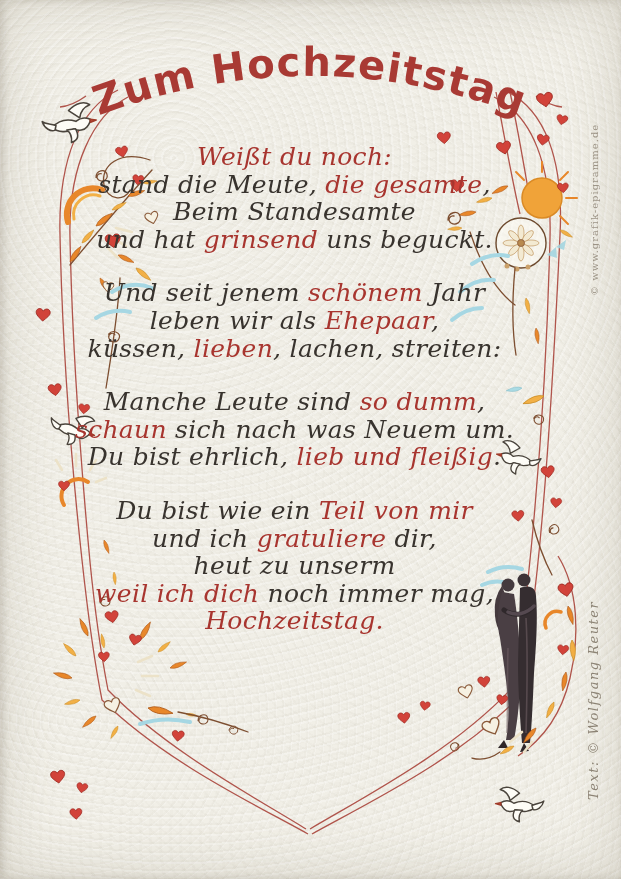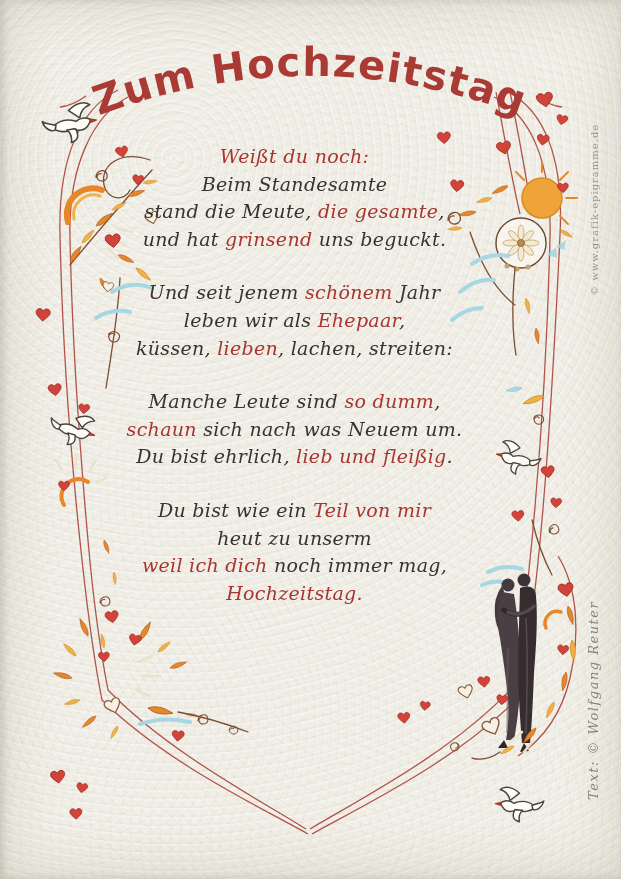--- a/index.html
+++ b/index.html
@@ -15,21 +15,21 @@
   }
   #card::after{
     content:"";position:absolute;inset:0;pointer-events:none;
     box-shadow:inset 0 0 55px rgba(120,108,85,.22), inset 3px 0 8px rgba(90,80,60,.18);
   }
   #decor{position:absolute;inset:0;}
   #titlebox{position:absolute;left:0;top:14px;width:621px;height:120px;}
   #title-text{font-family:"DejaVu Sans", sans-serif;font-weight:bold;font-size:40px;letter-spacing:1.5px;fill:#a93a34;}
   #poem{
     position:absolute;left:0;top:143px;width:589px;text-align:center;
-    font-size:19px;font-style:italic;line-height:27.6px;letter-spacing:.3px;
+    font-size:25px;font-style:italic;line-height:27.6px;letter-spacing:.3px;
     color:#38332e;
   }
   #poem .stanza{margin:0 0 26px 0;}
   #poem .seg.red{color:#a8352f;}
   .vtext{
     position:absolute;white-space:nowrap;transform-origin:top left;transform:rotate(-90deg);
     font-family:"DejaVu Serif", serif;color:#8b8173;pointer-events:none;
   }
   #watermark{left:589px;top:296px;font-size:10px;letter-spacing:1px;opacity:.8;}
   #credit{left:586px;top:800px;font-size:13px;font-style:italic;letter-spacing:1.5px;color:#8d8476;}
@@ -268,36 +268,37 @@
         <path id="arc" d="M 92 104 Q 310 20 528 104" fill="none"></path>
       </defs>
     <text id="title-text">
       <textPath href="#arc" startOffset="50%" text-anchor="middle">Zum Hochzeitstag</textPath>
     </text>
   </svg>
 
   <div id="poem">
       <div class="stanza">
         <div class="line"><span class="seg red">Weißt du noch:</span></div>
+        <div class="line"><span class="seg">stand die Meute, </span><span class="seg red">die gesamte</span><span class="seg">,</span></div>
         <div class="line"><span class="seg">Beim Standesamte</span></div>
-        <div class="line"><span class="seg">stand die Meute, </span><span class="seg red">die gesamte</span><span class="seg">,</span></div>
         <div class="line"><span class="seg">und hat </span><span class="seg red">grinsend</span><span class="seg"> uns beguckt.</span></div>
       </div>
       <div class="stanza">
         <div class="line"><span class="seg">Und seit jenem </span><span class="seg red">schönem</span><span class="seg"> Jahr</span></div>
         <div class="line"><span class="seg">leben wir als </span><span class="seg red">Ehepaar</span><span class="seg">,</span></div>
         <div class="line"><span class="seg">küssen, </span><span class="seg red">lieben</span><span class="seg">, lachen, streiten:</span></div>
       </div>
       <div class="stanza">
         <div class="line"><span class="seg">Manche Leute sind </span><span class="seg red">so dumm</span><span class="seg">,</span></div>
         <div class="line"><span class="seg red">schaun</span><span class="seg"> sich nach was Neuem um.</span></div>
         <div class="line"><span class="seg">Du bist ehrlich, </span><span class="seg red">lieb und fleißig</span><span class="seg">.</span></div>
       </div>
       <div class="stanza">
         <div class="line"><span class="seg">Du bist wie ein </span><span class="seg red">Teil von mir</span></div>
+        <div class="line"><span class="seg">und ich </span><span class="seg red">gratuliere</span><span class="seg"> dir,</span></div>
         <div class="line"><span class="seg">heut zu unserm</span></div>
         <div class="line"><span class="seg red">weil ich dich</span><span class="seg"> noch immer mag,</span></div>
         <div class="line"><span class="seg red">Hochzeitstag.</span></div>
       </div>
     </div>
 
   <div id="watermark" class="vtext">© www.grafik-epigramme.de</div>
   <div id="credit" class="vtext">Text: © Wolfgang Reuter</div>
 </div>
 

